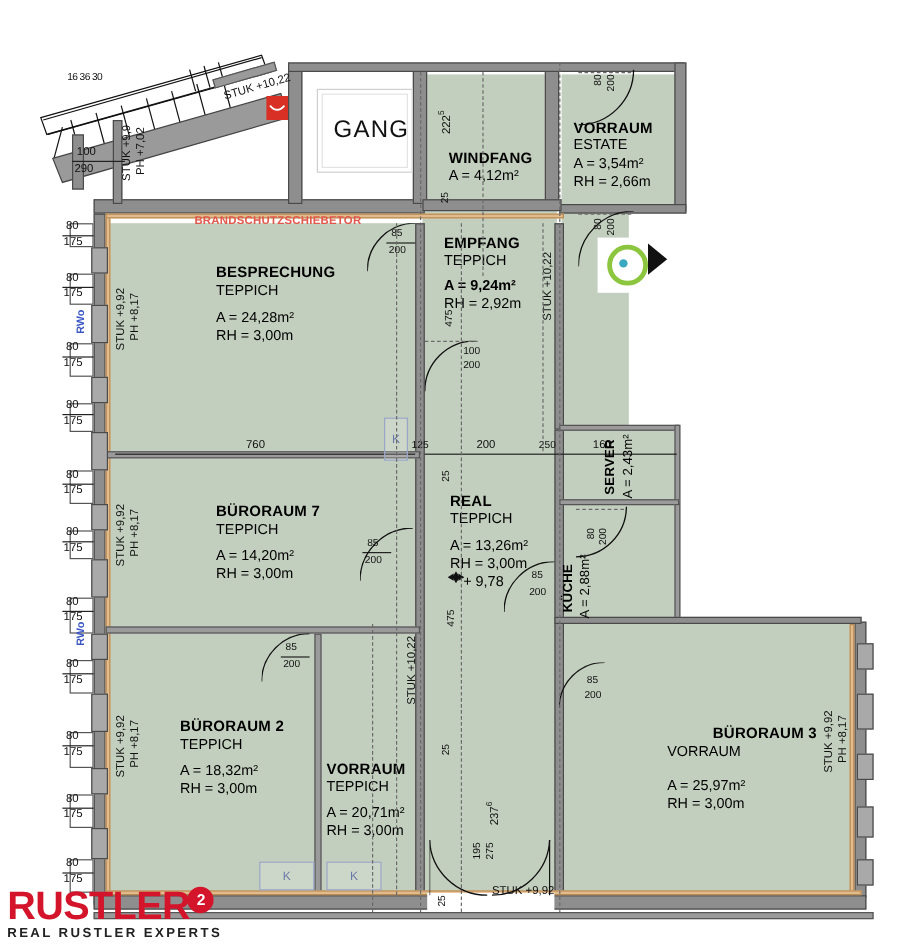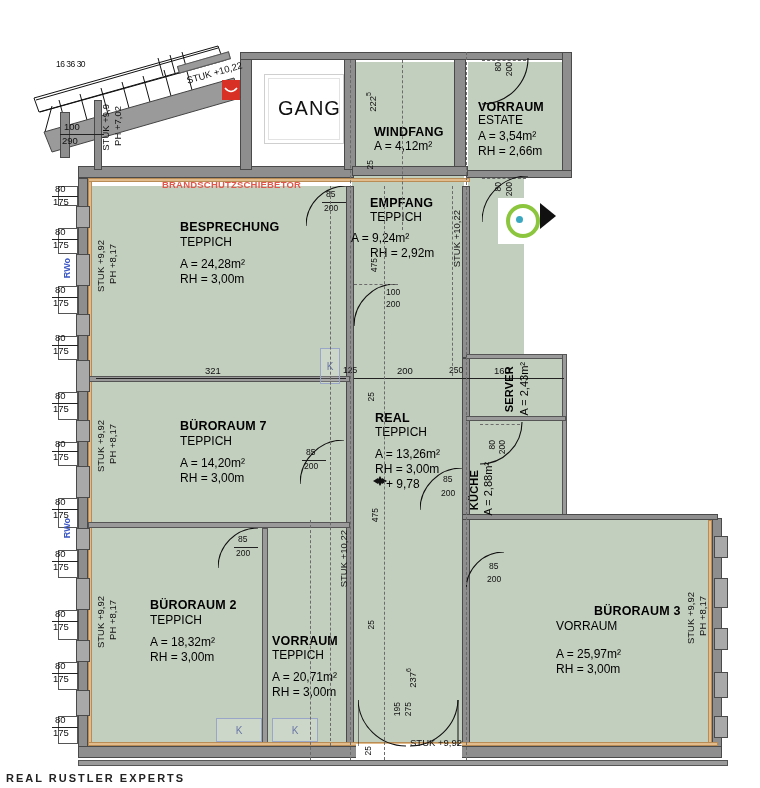--- a/index.html
+++ b/index.html
@@ -195,21 +195,21 @@
 
   <div class="lbl dim-sm vert" style="left:494px;top:182px;">80</div>
   <div class="lbl dim-sm vert" style="left:505px;top:182px;">200</div>
   <div class="dashline-h" style="left:482px;top:178px;width:44px;"></div>
   <svg class="abs" style="left:482px;top:176px;width:48px;height:48px;">
     <path d="M46,0 A46,46 0 0 0 0,46" stroke="#111" stroke-width="1.1" fill="none"></path>
   </svg>
 
   <div class="lbl rm-name" style="left:370px;top:196px;">EMPFANG</div>
   <div class="lbl rm-sub" style="left:370px;top:211px;">TEPPICH</div>
-  <div class="lbl rm-area" style="left:351px;top:232px;">A =   9,24m²</div>
+  <div class="lbl rm-area" style="left:370px;top:232px;font-weight:bold;">A =   9,24m²</div>
   <div class="lbl rm-area" style="left:370px;top:247px;">RH = 2,92m</div>
   <div class="lbl dim vert" style="left:452px;top:210px;">STUK +10,22</div>
   <div class="lbl dim-sm vert" style="left:370px;top:258px;">475</div>
 
   <div class="lbl dim-sm" style="left:386px;top:288px;">100</div>
   <div class="lbl dim-sm" style="left:386px;top:300px;">200</div>
   <svg class="abs" style="left:354px;top:284px;width:44px;height:44px;">
     <path d="M42,0 A42,42 0 0 0 0,42" stroke="#111" stroke-width="1.1" fill="none"></path>
   </svg>
   <div class="dashline-h" style="left:354px;top:284px;width:44px;"></div>
@@ -222,21 +222,21 @@
   <div class="fire" style="left:162px;top:179px;">BRANDSCHUTZSCHIEBETOR</div>
 
   <div class="lbl dim-sm" style="left:326px;top:190px;">85</div>
   <div class="lbl dim-sm" style="left:324px;top:204px;">200</div>
   <div class="dimline" style="left:322px;top:202px;width:24px;height:1px;"></div>
   <svg class="abs" style="left:306px;top:186px;width:42px;height:42px;">
     <path d="M40,0 A40,40 0 0 0 0,40" stroke="#111" stroke-width="1.1" fill="none"></path>
   </svg>
 
   <div class="dimline" style="left:96px;top:378px;width:250px;height:1px;"></div>
-  <div class="lbl dim" style="left:205px;top:366px;">321</div>
+  <div class="lbl dim" style="left:205px;top:366px;">760</div>
   <div class="lbl dim-sm" style="left:343px;top:366px;">125</div>
 
   <div class="lbl rm-name" style="left:180px;top:419px;">BÜRORAUM 7</div>
   <div class="lbl rm-sub" style="left:180px;top:435px;">TEPPICH</div>
   <div class="lbl rm-area" style="left:180px;top:457px;">A =  14,20m²</div>
   <div class="lbl rm-area" style="left:180px;top:472px;">RH = 3,00m</div>
 
   <div class="lbl dim-sm" style="left:306px;top:448px;">85</div>
   <div class="lbl dim-sm" style="left:304px;top:462px;">200</div>
   <div class="dimline" style="left:302px;top:460px;width:24px;height:1px;"></div>
@@ -399,16 +399,19 @@
   <div class="dashline" style="left:402px;top:60px;height:170px;"></div>
   <div class="dashline" style="left:452px;top:186px;height:190px;"></div>
   <div class="dashline" style="left:310px;top:520px;height:240px;"></div>
 
   <div class="northmark" style="left:498px;top:198px;width:46px;height:46px;"></div>
   <div class="ncircle" style="left:506px;top:204px;width:26px;height:26px;"></div>
   <div class="ncore" style="left:516px;top:216px;width:7px;height:7px;"></div>
   <div class="narrow" style="left:540px;top:203px;"></div>
 
   <div id="logo">
+    <div class="logo-main">
+      <span>RUSTLER</span><span class="logo-sup">2</span>
+    </div>
     <div class="logo-sub">REAL RUSTLER EXPERTS</div>
   </div>
 
 </div>
 
 </body></html>

